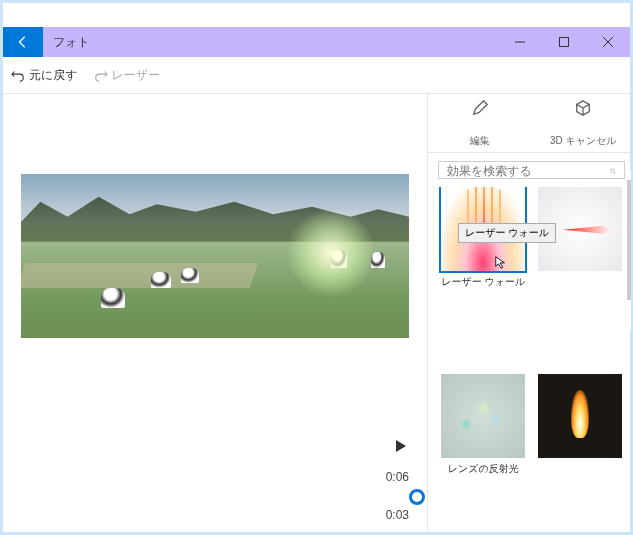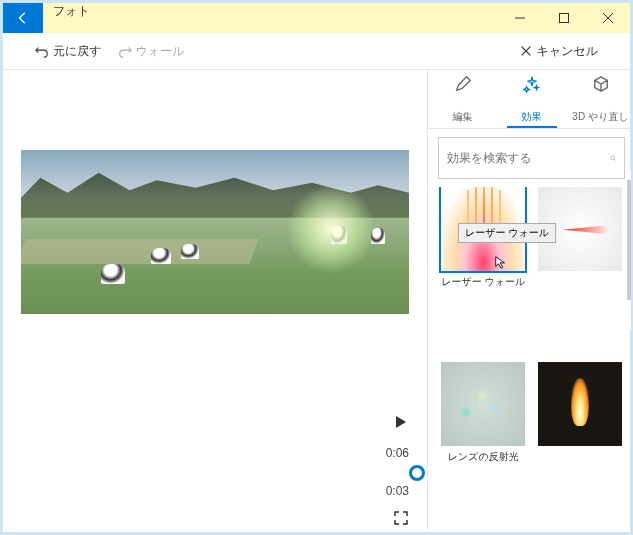--- a/index.html
+++ b/index.html
@@ -1,24 +1,24 @@
 <!DOCTYPE html>
 <html><head>
 <meta charset="utf-8">
 <style>
 * { margin: 0; padding: 0; box-sizing: border-box; font-family: "Segoe UI", "Yu Gothic UI", sans-serif; }
 body { background: #fff; width: 633px; height: 535px; overflow: hidden; border: 3px solid #cde4f7; }
-.titlebar { height: 30px; display: flex; background: #fef9c3; }
+.titlebar { height: 30px; display: flex; align-items: center; background: #c4b5fd; margin-top: 24px; }
 .back-btn { width: 40px; height: 30px; background: #0078d7; color: #fff; display: flex; align-items: center; justify-content: center; }
 .back-btn svg { width: 14px; height: 14px; }
 .app-title { font-size: 12px; padding-left: 10px; color: #333; }
 .win-controls { margin-left: auto; display: flex; }
 .win-btn { width: 44px; height: 30px; display: flex; align-items: center; justify-content: center; color: #333; }
 .win-btn svg { width: 10px; height: 10px; stroke: #333; stroke-width: 1; fill: none; }
-.toolbar { height: 36px; display: flex; align-items: center; padding: 0 24px; }
+.toolbar { height: 36px; display: flex; align-items: center; padding: 0 0; }
 .tool-btn { display: flex; align-items: center; gap: 4px; padding: 4px 8px; font-size: 12px; color: #333; }
 .tool-btn.disabled { color: #aaa; }
 .tool-btn svg { width: 14px; height: 14px; }
 .toolbar-right { margin-left: auto; display: flex; gap: 8px; }
 .divider { height: 1px; background: #e5e5e5; }
 .main { display: flex; height: 460px; }
 .preview-pane { flex: 1; display: flex; flex-direction: column; padding: 0 18px; }
 .preview-spacer { height: 100px; }
 .video-canvas { width: 388px; height: 206px; position: relative; background: linear-gradient(to bottom, #8aa8c0 0%, #c8d4da 28%, #9fb990 40%, #759a5e 75%, #6b8f54 100%); overflow: hidden; }
 .trees { position: absolute; top: 18px; left: 0; right: 0; height: 50px; background: linear-gradient(to bottom, rgba(40,60,30,0.8), rgba(60,80,40,0.6)); clip-path: polygon(0 60%, 5% 20%, 12% 50%, 20% 10%, 28% 45%, 35% 25%, 45% 40%, 55% 20%, 65% 45%, 75% 30%, 85% 50%, 92% 35%, 100% 50%, 100% 100%, 0 100%); }
@@ -32,21 +32,21 @@
 .slider-fill { position: absolute; height: 2px; background: #0078d7; width: 35%; }
 .slider-thumb { position: absolute; width: 16px; height: 16px; border: 3px solid #0078d7; background: #fff; border-radius: 50%; top: -7px; left: 33%; }
 .full-btn svg { width: 16px; height: 16px; stroke: #333; fill: none; stroke-width: 1.5; }
 .side-panel { width: 208px; border-left: 1px solid #e5e5e5; display: flex; flex-direction: column; }
 .tabs { display: flex; height: 58px; }
 .tab { flex: 1; display: flex; flex-direction: column; align-items: center; justify-content: center; gap: 17px; font-size: 10px; color: #666; position: relative; cursor: pointer; }
 .tab svg { width: 18px; height: 18px; stroke: #666; fill: none; stroke-width: 1.5; }
 .tab.active { color: #0078d7; }
 .tab.active svg { stroke: #0078d7; }
 .tab.active::after { content: ""; position: absolute; bottom: 0; width: 50px; height: 2px; background: #0078d7; }
-.search-row { display: flex; margin: 8px 10px; border: 1px solid #ccc; height: 42px; align-items: center; }
+.search-row { display: flex; margin: 8px 10px; border: 1px solid #ccc; height: 18px; align-items: flex-end; }
 .search-field { flex: 1; border: none; outline: none; font-size: 12px; padding: 0 8px; background: transparent; }
 .search-row svg { width: 14px; height: 14px; margin-right: 8px; stroke: #666; fill: none; }
 .fx-grid { flex: 1; overflow-y: auto; padding: 0 10px; display: grid; grid-template-columns: 1fr 1fr; gap: 6px; position: relative; }
 .fx-item { display: flex; flex-direction: column; align-items: center; cursor: pointer; position: relative; }
 .fx-thumb { width: 84px; height: 84px; background: #e5e5e5; position: relative; overflow: hidden; }
 .fx-item.selected .fx-thumb { outline: 2px solid #0078d7; }
 .fx-label { font-size: 10px; color: #333; padding: 4px 0 8px; text-align: center; }
 .tooltip { position: absolute; background: #f0f0f0; border: 1px solid #aaa; font-size: 10px; padding: 2px 6px; top: 36px; left: 20px; z-index: 10; white-space: nowrap; }
 .cursor { position: absolute; top: 68px; left: 56px; z-index: 11; }
 .cursor svg { width: 14px; height: 14px; }
@@ -100,30 +100,23 @@
   <div class="tool-btn">
     <svg viewBox="0 0 16 16">
         <path d="M4 4 L1 7 L4 10 M1 7 H10 A4 4 0 0 1 10 15" stroke="#333" fill="none" stroke-width="1.2"></path>
       </svg>
     <span>元に戻す</span>
   </div>
   <div class="tool-btn disabled">
     <svg viewBox="0 0 16 16">
         <path d="M12 4 L15 7 L12 10 M15 7 H6 A4 4 0 0 0 6 15" stroke="#aaa" fill="none" stroke-width="1.2"></path>
       </svg>
-    <span>ウォール</span>
+    <span>レーザー</span>
   </div>
   <div class="toolbar-right">
-    <div class="tool-btn">
-      <svg viewBox="0 0 16 16">
-          <line x1="3" y1="3" x2="13" y2="13" stroke="#333" stroke-width="1.5"></line>
-          <line x1="13" y1="3" x2="3" y2="13" stroke="#333" stroke-width="1.5"></line>
-        </svg>
-      <span>キャンセル</span>
-    </div>
   </div>
 </div>
 <div class="divider"></div>
 
 <div class="main">
   <div class="preview-pane">
     <div class="preview-spacer"></div>
     <div class="video-canvas">
       <div class="trees"></div>
       <div class="path"></div>
@@ -155,31 +148,25 @@
   </div>
 
   <div class="side-panel">
     <div class="tabs">
       <div class="tab">
         <svg viewBox="0 0 20 20">
             <path d="M3 17 L5 11 L14 2 L18 6 L9 15 Z"></path>
           </svg>
         <span>編集</span>
       </div>
-      <div class="tab active">
-        <svg viewBox="0 0 20 20">
-            <path d="M10 2 L11 6 L15 7 L11 8 L10 12 L9 8 L5 7 L9 6 Z M4 13 L5 15 L7 16 L5 17 L4 19 L3 17 L1 16 L3 15 Z M15 12 L15.5 13.5 L17 14 L15.5 14.5 L15 16 L14.5 14.5 L13 14 L14.5 13.5 Z"></path>
-          </svg>
-        <span>効果</span>
-      </div>
       <div class="tab">
         <svg viewBox="0 0 20 20">
             <path d="M10 2 L17 6 V14 L10 18 L3 14 V6 Z M3 6 L10 10 L17 6 M10 10 V18"></path>
           </svg>
-        <span>3D やり直し</span>
+        <span>3D キャンセル</span>
       </div>
     </div>
     <div class="divider"></div>
     <div class="search-row">
       <input class="search-field" placeholder="効果を検索する" style="">
       <svg viewBox="0 0 16 16">
           <circle cx="7" cy="7" r="5"></circle>
           <line x1="11" y1="11" x2="15" y2="15"></line>
         </svg>
     </div>

